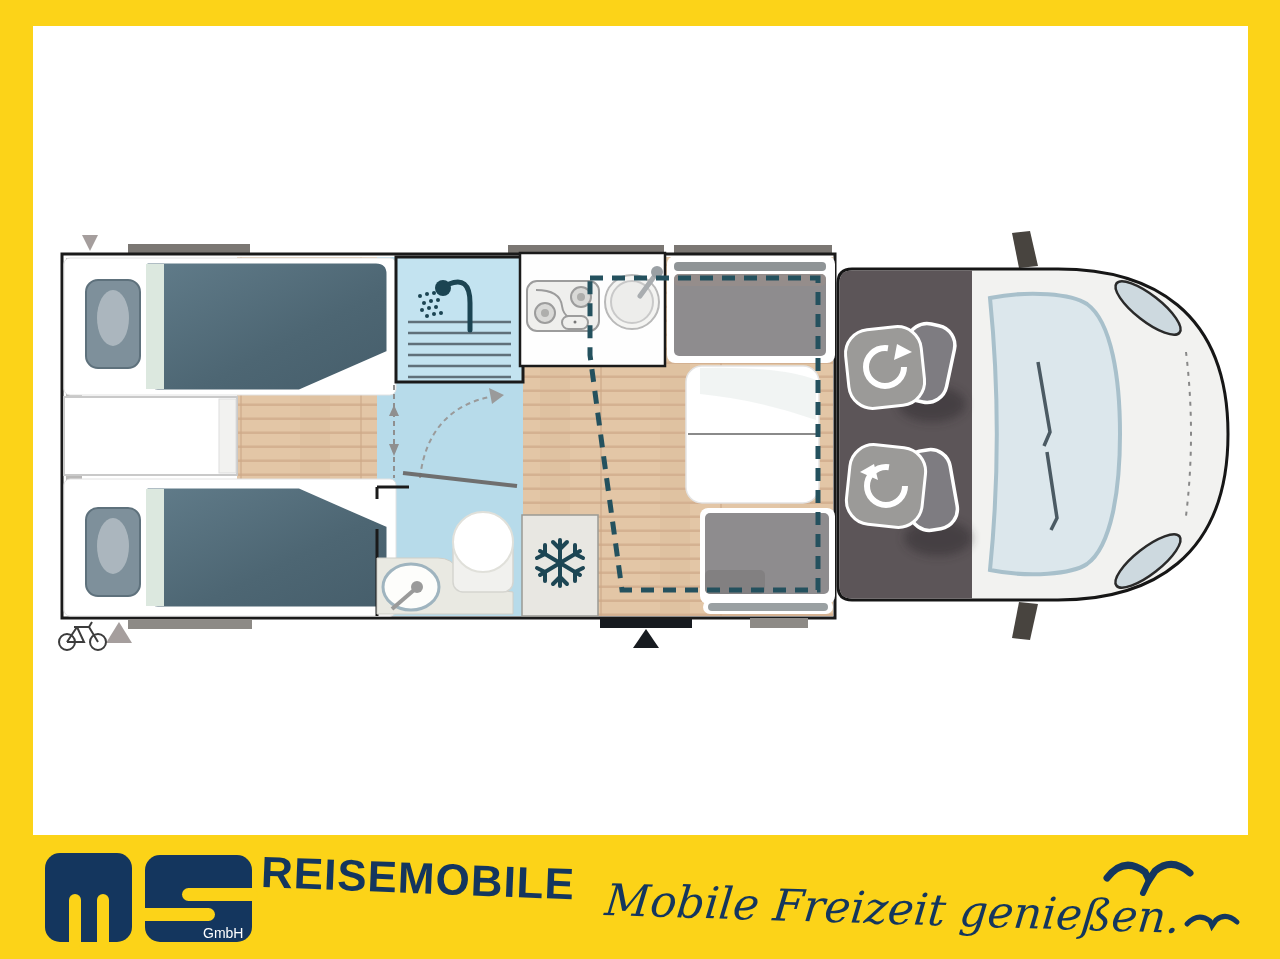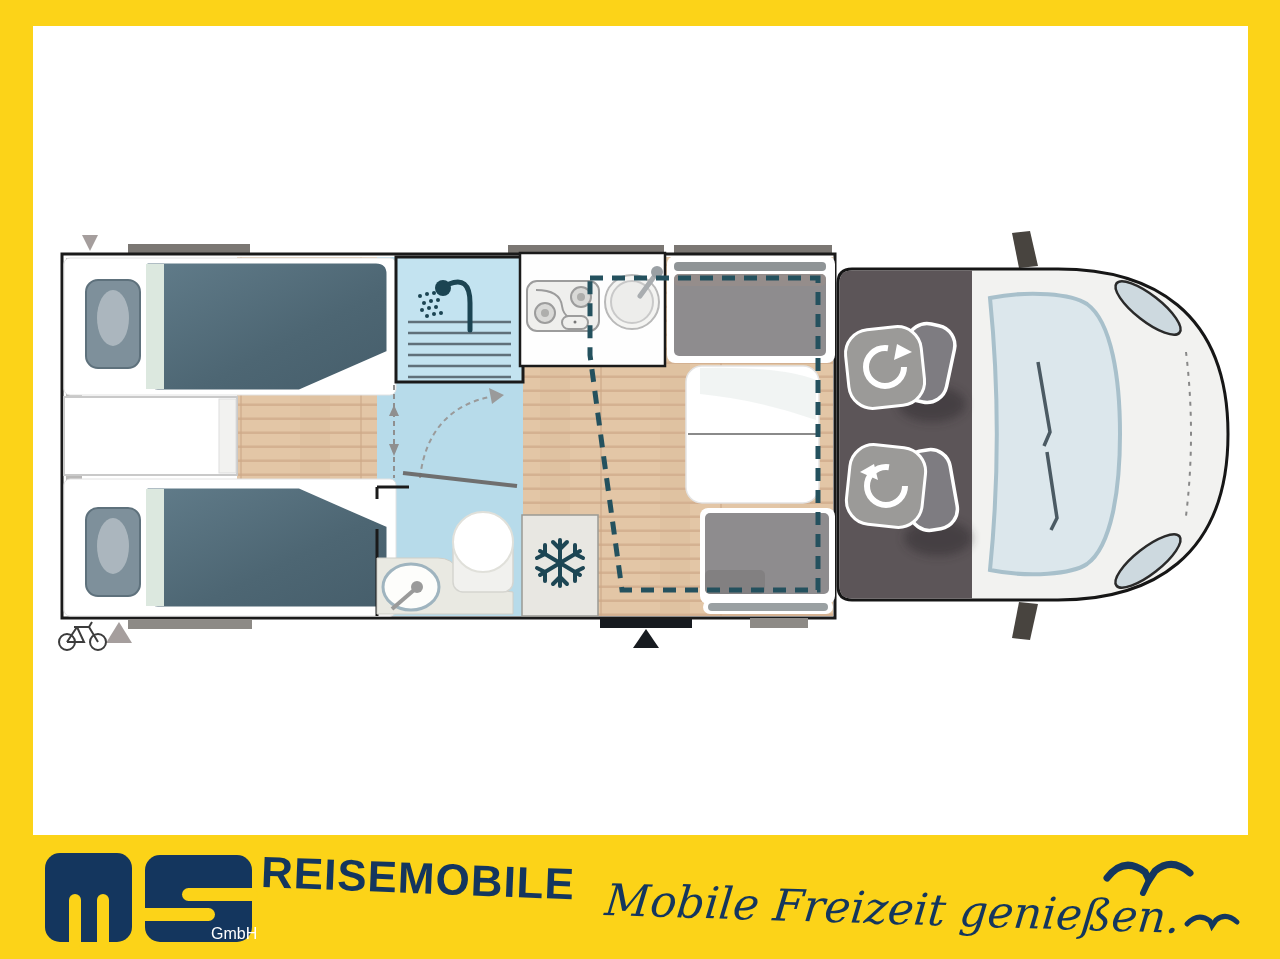--- a/index.html
+++ b/index.html
@@ -6,22 +6,22 @@
   #stage{position:relative;width:1280px;height:959px;background:#FCD318;overflow:hidden;
          font-family:"Liberation Sans",sans-serif;}
   #paper{position:absolute;left:33px;top:26px;width:1215px;height:809px;background:#ffffff;}
   #plan-svg{position:absolute;left:0;top:0;width:1280px;height:959px;}
   .banner-brand{position:absolute;left:262px;top:847px;color:#14365E;font-weight:bold;
         font-size:44px;letter-spacing:1px;transform:rotate(2.3deg);transform-origin:left top;
         font-family:"Liberation Sans",sans-serif;white-space:nowrap;}
   .banner-tagline{position:absolute;left:608px;top:874px;color:#14365E;font-style:italic;
         font-size:44px;font-family:"DejaVu Serif",serif;transform:rotate(1.8deg) skewX(-4deg);
         transform-origin:left top;white-space:nowrap;}
-  .logo-sub{position:absolute;left:203px;top:925px;color:#ffffff;font-size:16px;
-        font-family:"Liberation Sans",sans-serif;margin-left:8px;}
+  .logo-sub{position:absolute;left:203px;top:925px;color:#ffffff;font-size:14px;
+        font-family:"Liberation Sans",sans-serif;}
 </style>
 </head>
 <body>
 
 <div id="stage">
   <div id="paper"></div>
 
   <svg id="plan-svg" viewBox="0 0 1280 959">
     <defs>
       <pattern id="wood" width="120" height="14" patternUnits="userSpaceOnUse">

